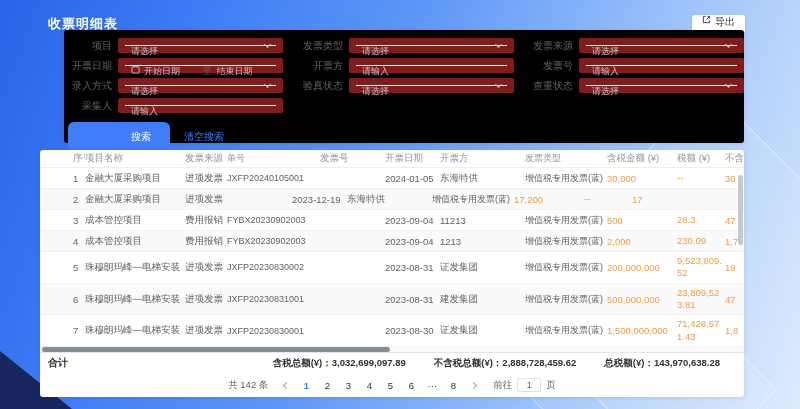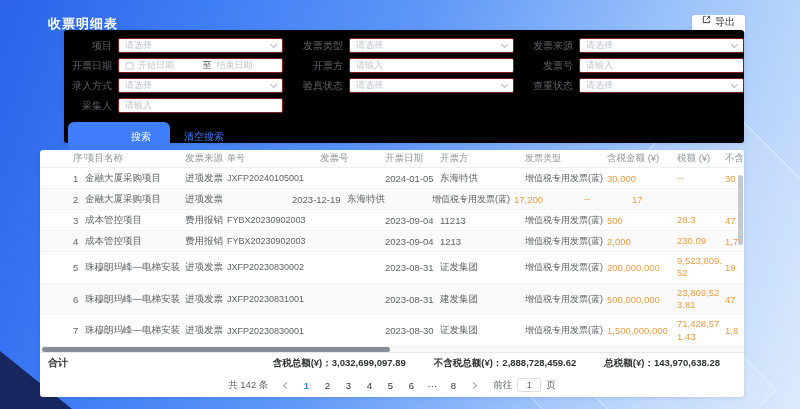--- a/index.html
+++ b/index.html
@@ -25,22 +25,22 @@
     display:flex;gap:4px;padding:0 10px;font-size:10px;color:#333;cursor:pointer;
     box-shadow:0 1px 2px rgba(0,0,0,.15);}
 
   
   .filter-card{position:absolute;left:64px;top:30px;width:680px;height:113px;background:#000000;
     border-radius:3px;box-shadow:0 1px 4px rgba(20,40,90,.12);padding-top:8px;}
   .f-row{display:flex;align-items:center;height:15px;margin-top:5px;}
   .f-row:first-child{margin-top:0;}
   .f-label{font-size:10px;color:#606266;text-align:right;white-space:nowrap;overflow:hidden;}
   .lw1{width:48px;} .lw2{width:44px;margin-left:16px;} .lw3{width:45px;margin-left:14px;}
-  .ctrl{width:165px;height:15px;margin-left:6px;border:1px solid #7f1d1d;border-radius:2px;
-    display:flex;align-items:center;padding:0 6px;background:#fff;cursor:pointer;}
+  .ctrl{width:165px;height:15px;margin-left:6px;border:7px solid #7f1d1d;border-radius:2px;
+    display:flex;align-items:flex-start;padding:0 6px;background:#fff;cursor:pointer;}
   .ph{font-size:9px;color:#c0c4cc;flex:1;white-space:nowrap;overflow:hidden;}
   .chev{width:5px;height:5px;border-right:1px solid #b6bac2;border-bottom:1px solid #b6bac2;
     transform:rotate(45deg);margin-top:-3px;flex:none;}
   .sep{font-size:9px;color:#606266;margin:0 5px;flex:none;}
   .cal{flex:none;margin-right:4px;display:block;}
   .btn-row{display:flex;align-items:center;margin-top:9px;padding-left:4px;}
   .search-btn{width:102px;height:29px;background:#3f7dfa;color:#fff;border:none;border-radius:6px;
     font-size:10px;cursor:pointer;padding-left:44px;}
   .clear-btn{margin-left:14px;background:none;border:none;color:#3f7dfa;font-size:10px;cursor:pointer;}
 

